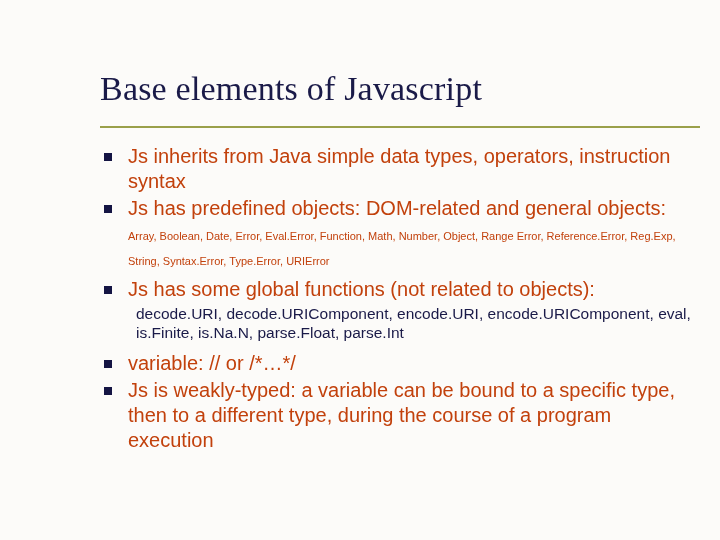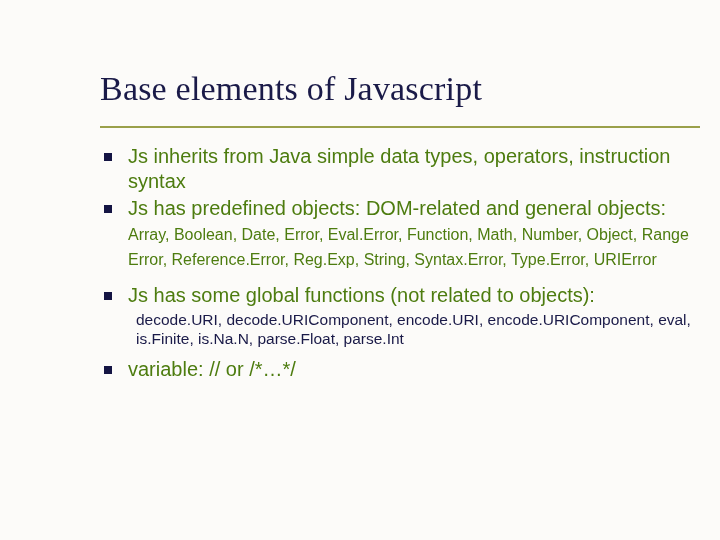--- a/index.html
+++ b/index.html
@@ -38,24 +38,24 @@
     width: 8px;
     height: 8px;
     background: #141443;
     flex-shrink: 0;
     margin-top: 9px;
     margin-right: 16px;
   }
   .item-text {
     font-size: 20px;
     line-height: 1.25;
-    color: #4d7c0f;
+    color: #c2410c;
   }
   .small {
-    font-size: 16px;
+    font-size: 11px;
     line-height: 1.25;
   }
   .sub {
     margin-left: 32px;
     font-size: 15.5px;
     line-height: 1.25;
     margin-bottom: 8px;
     color: #1a1a48;
   }
 </style>
@@ -73,26 +73,30 @@
       <div class="item-text">Js inherits from Java simple data types, operators, instruction syntax</div>
     </div>
 
     <div class="item">
       <div class="bullet"></div>
       <div class="item-text">
         <span>Js has predefined objects: DOM-related and general objects: </span><span class="small">Array, Boolean, Date, Error, Eval.Error, Function, Math, Number, Object, Range Error, Reference.Error, Reg.Exp, String, Syntax.Error, Type.Error, URIError</span>
       </div>
     </div>
 
-    <div class="item" style="margin-top:12px;">
+    <div class="item" style="margin-top:6px;">
       <div class="bullet"></div>
       <div class="item-text">Js has some global functions (not related to objects):</div>
     </div>
     <div class="sub">decode.URI, decode.URIComponent, encode.URI, encode.URIComponent, eval, is.Finite, is.Na.N, parse.Float, parse.Int</div>
 
     <div class="item">
       <div class="bullet"></div>
       <div class="item-text">variable: // or /*…*/</div>
     </div>
 
+    <div class="item">
+      <div class="bullet"></div>
+      <div class="item-text">Js is weakly-typed: a variable can be bound to a specific type, then to a different type, during the course of a program execution</div>
+    </div>
 
   </div>
 </div>
 
 </body></html>

